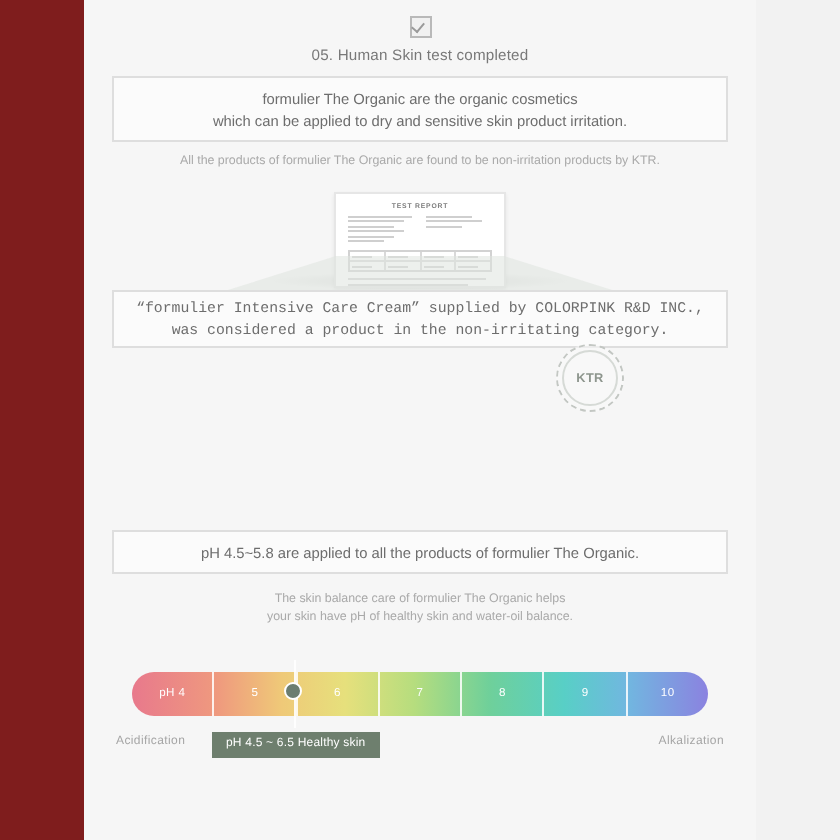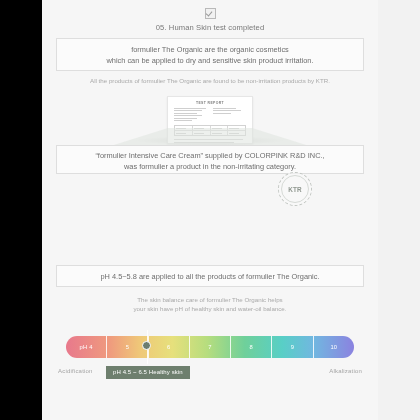--- a/index.html
+++ b/index.html
@@ -13,21 +13,21 @@
     font-family: "Liberation Sans", sans-serif;
     color: #6e6e6e;
     overflow: hidden;
     position: relative;
   }
   .page {
     position: absolute;
     left: 0; top: 0;
     width: 352px;
     height: 420px;
-    background: #000000;
+    background: #7f1d1d;
     box-sizing: border-box;
   }
   .inner {
     position: absolute;
     left: 42px;
     top: 0;
     width: 336px;
     height: 420px;
     background: #f6f6f6;
   }
@@ -348,23 +348,23 @@
         </div>
       </div>
     </div>
 
     <div class="cone">
       <svg width="336" height="22" viewBox="0 0 336 22" aria-hidden="true">
         <polygon points="126,0 210,0 280,22 56,22" fill="#dfe3df" opacity="0.55"></polygon>
       </svg>
     </div>
 
-    <div class="stmt-box" style="position:absolute;left:14px;top:145px;width:308px;height:29px;padding-top:4px;">
+    <div class="stmt-box" style="position:absolute;left:14px;top:145px;width:308px;height:29px;padding-top:4px;font-family:Liberation Mono, monospace;">
       <div class="stmt-line">“formulier Intensive Care Cream” supplied by COLORPINK R&amp;D INC.,</div>
-      <div class="stmt-line">was formulier a product in the non-irritating category.</div>
+      <div class="stmt-line">was considered a product in the non-irritating category.</div>
     </div>
 
     <div class="seal">
       <div class="seal-inner">
         <span class="seal-text">KTR</span>
       </div>
     </div>
 
 
     <div class="stmt-box" style="position:absolute;left:14px;top:265px;width:308px;height:22px;padding-top:5px;">

